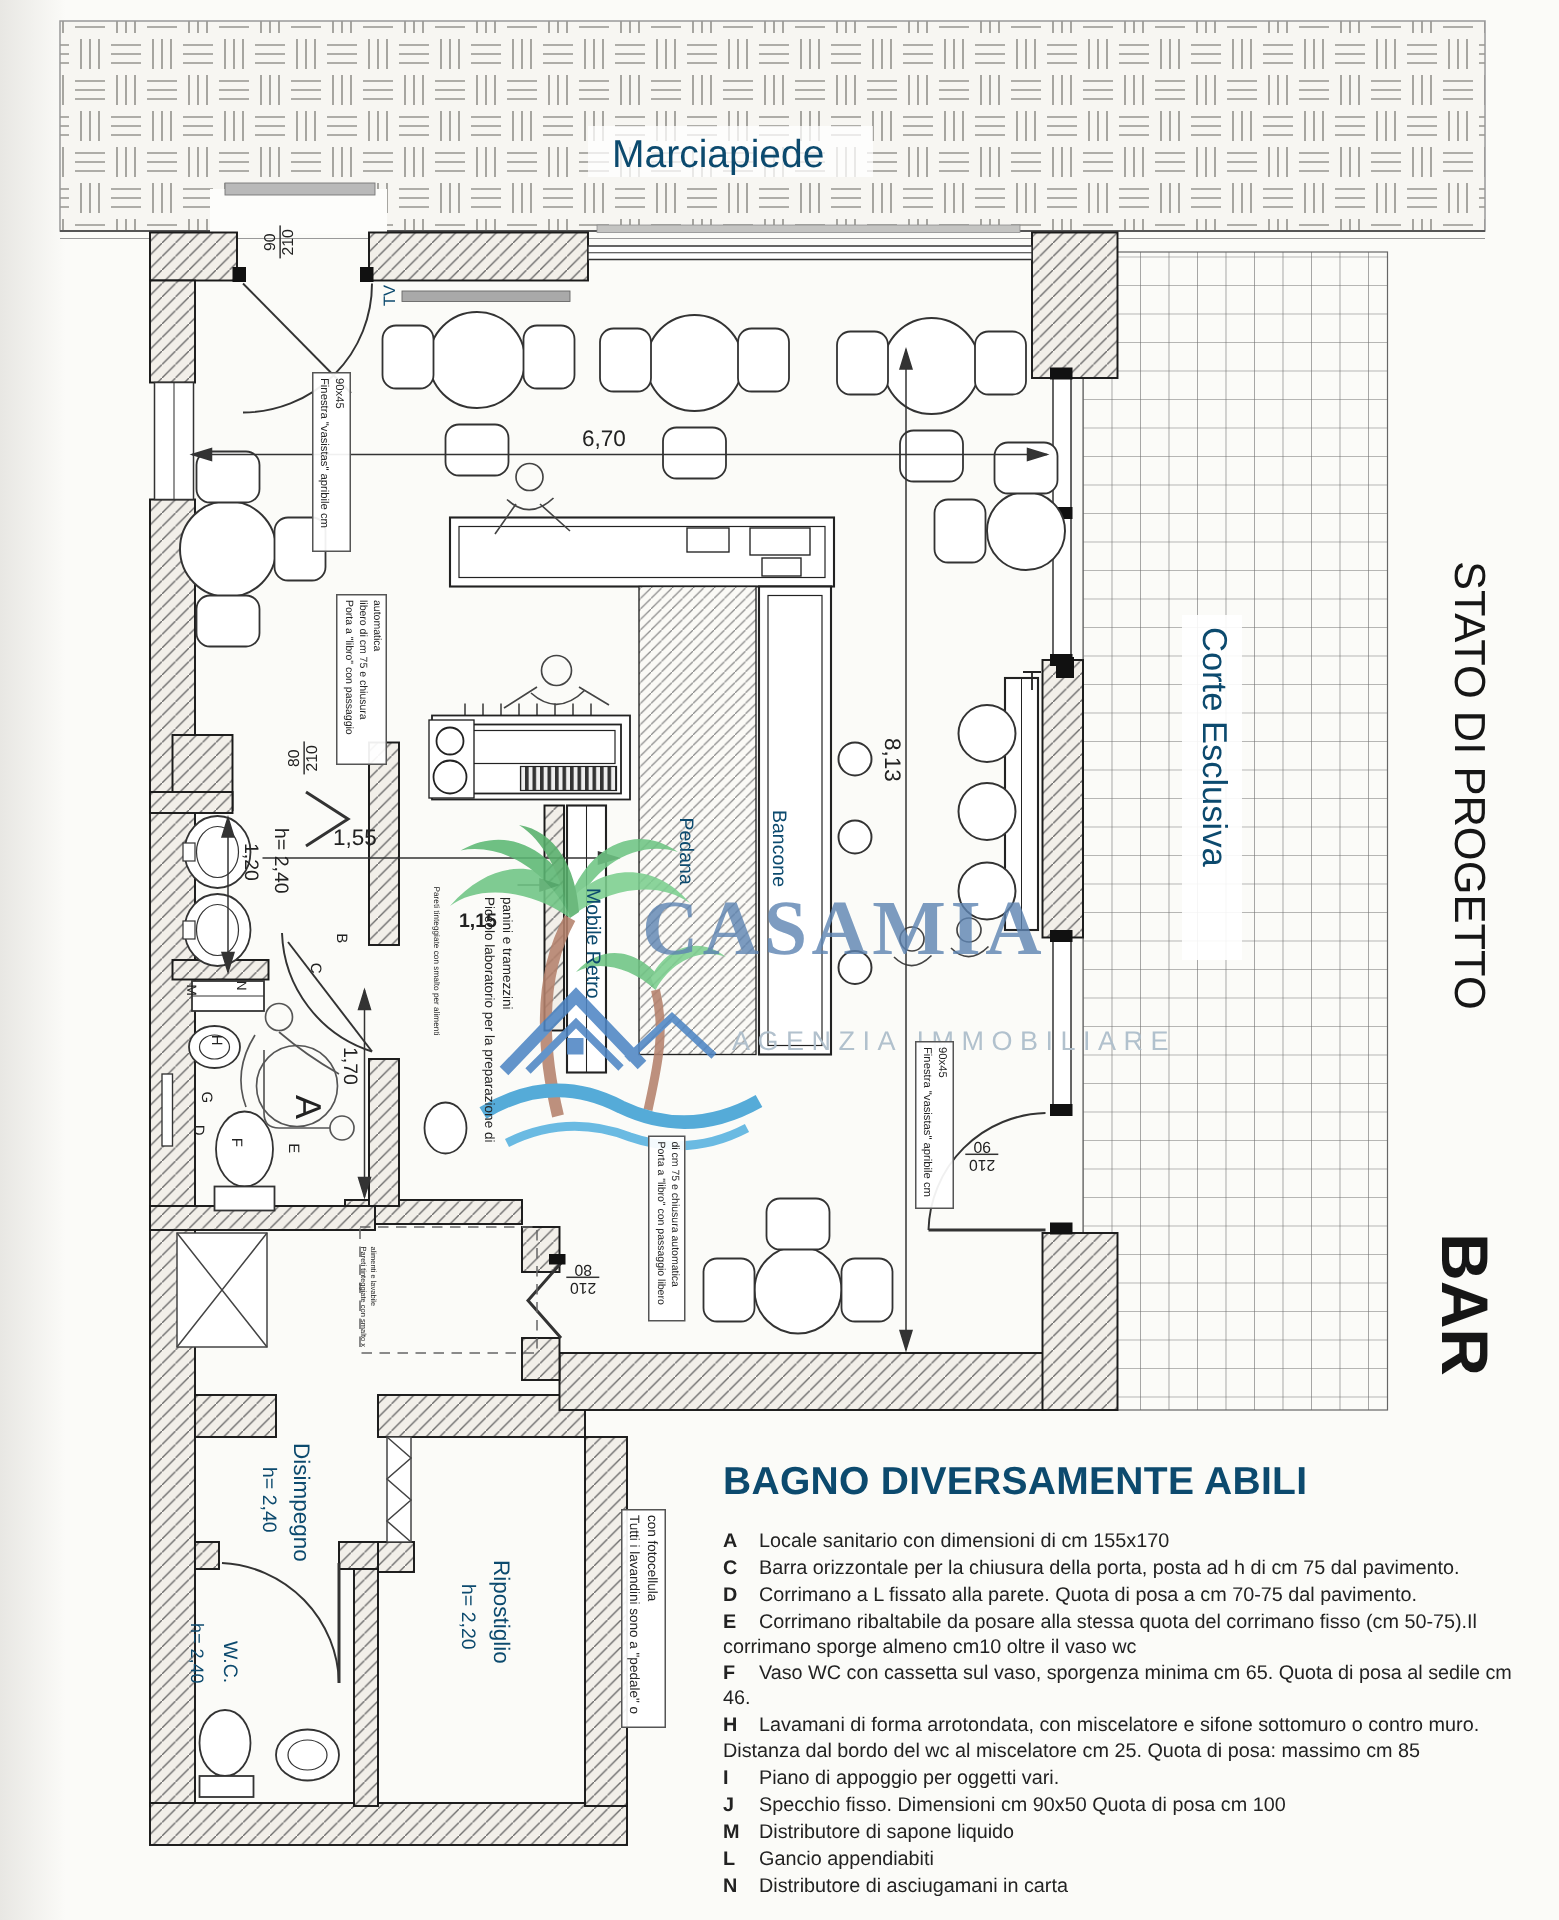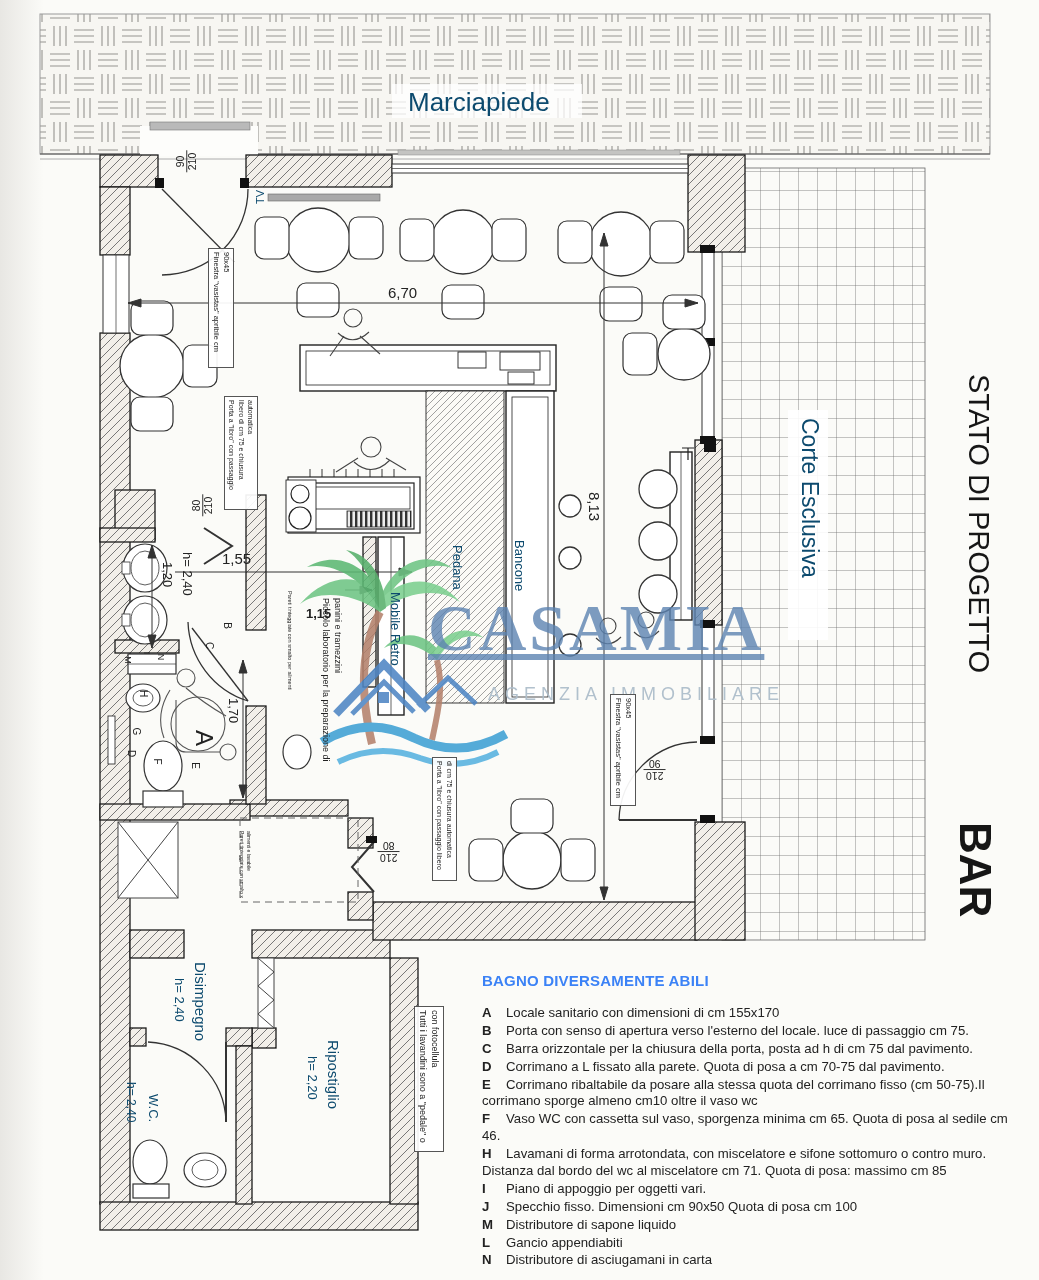--- a/index.html
+++ b/index.html
@@ -14,24 +14,24 @@
   .note{position:absolute;writing-mode:vertical-lr;font-size:8px;line-height:1.35;color:#222;
         border:1px solid #555;background:rgba(255,255,255,.93);padding:3px 2px;
         white-space:normal;text-align:left;}
   .note.nb{border:none;background:transparent;}
   .frac{position:absolute;font-size:10.5px;line-height:1.05;text-align:center;color:#222;}
   .frac .den{display:block;border-top:1px solid #333;padding:0 2px;}
   .frac .num{display:block;padding:0 2px;}
   .mk{position:absolute;transform:rotate(90deg);font-size:10px;color:#222;}
   .dim{position:absolute;font-size:15px;color:#222;}
   .wm-name{position:absolute;font-family:"Liberation Serif",serif;font-weight:700;
-        font-size:66px;letter-spacing:3px;opacity:.8;text-decoration:underline;}
+        font-size:52px;letter-spacing:3px;opacity:.8;}
   .wm-sub{position:absolute;font-size:18px;letter-spacing:5px;font-weight:500;opacity:.95;}
   .legend{position:absolute;left:482px;top:972px;width:540px;}
-  .legend h2{font-size:15px;margin:0 0 16px 0;letter-spacing:.2px;color:#3b82f6;}
+  .legend h2{font-size:26px;margin:0 0 16px 0;letter-spacing:.2px;color:#0c4a6e;}
   .legend p{margin:1px 0;font-size:13.2px;line-height:1.28;color:#222;}
   .legend p b{display:inline-block;min-width:24px;}
   .title-v{position:absolute;color:#161616;}
 </style>
 </head>
 <body>
 
 <div class="page">
   <div class="scan-edge"></div>
 
@@ -359,25 +359,24 @@
   <div class="mk" style="left:154px;top:756px;">F</div>
   <div class="mk" style="left:133px;top:726px;">G</div>
   <div class="mk" style="left:140px;top:688px;">H</div>
   <div class="mk" style="left:146px;top:648px;font-size:9px;">I</div>
   <div class="mk" style="left:124px;top:655px;font-size:9px;">M</div>
   <div class="mk" style="left:158px;top:652px;font-size:9px;">N</div>
 
   <div class="legend">
     <h2>BAGNO DIVERSAMENTE ABILI</h2>
     <p><b>A</b><span>Locale sanitario con dimensioni di cm 155x170</span></p>
-    <p><b>B</b><span>Porta con senso di apertura verso l'esterno del locale. luce di passaggio cm 75.</span></p>
     <p><b>C</b><span>Barra orizzontale per la chiusura della porta, posta ad h di cm 75 dal pavimento.</span></p>
     <p><b>D</b><span>Corrimano a L fissato alla parete. Quota di posa a cm 70-75 dal pavimento.</span></p>
     <p><b>E</b><span>Corrimano ribaltabile da posare alla stessa quota del corrimano fisso (cm 50-75).Il corrimano sporge almeno cm10 oltre il vaso wc</span></p>
     <p><b>F</b><span>Vaso WC con cassetta sul vaso, sporgenza minima cm 65. Quota di posa al sedile cm 46.</span></p>
-    <p><b>H</b><span>Lavamani di forma arrotondata, con miscelatore e sifone sottomuro o contro muro. Distanza dal bordo del wc al miscelatore cm 71. Quota di posa: massimo cm 85</span></p>
+    <p><b>H</b><span>Lavamani di forma arrotondata, con miscelatore e sifone sottomuro o contro muro. Distanza dal bordo del wc al miscelatore cm 25. Quota di posa: massimo cm 85</span></p>
     <p><b>I</b><span>Piano di appoggio per oggetti vari.</span></p>
     <p><b>J</b><span>Specchio fisso. Dimensioni cm  90x50 Quota di posa cm 100</span></p>
     <p><b>M</b><span>Distributore di sapone liquido</span></p>
     <p><b>L</b><span>Gancio appendiabiti</span></p>
     <p><b>N</b><span>Distributore di asciugamani in carta</span></p>
   </div>
 </div>
 
 </body></html>

